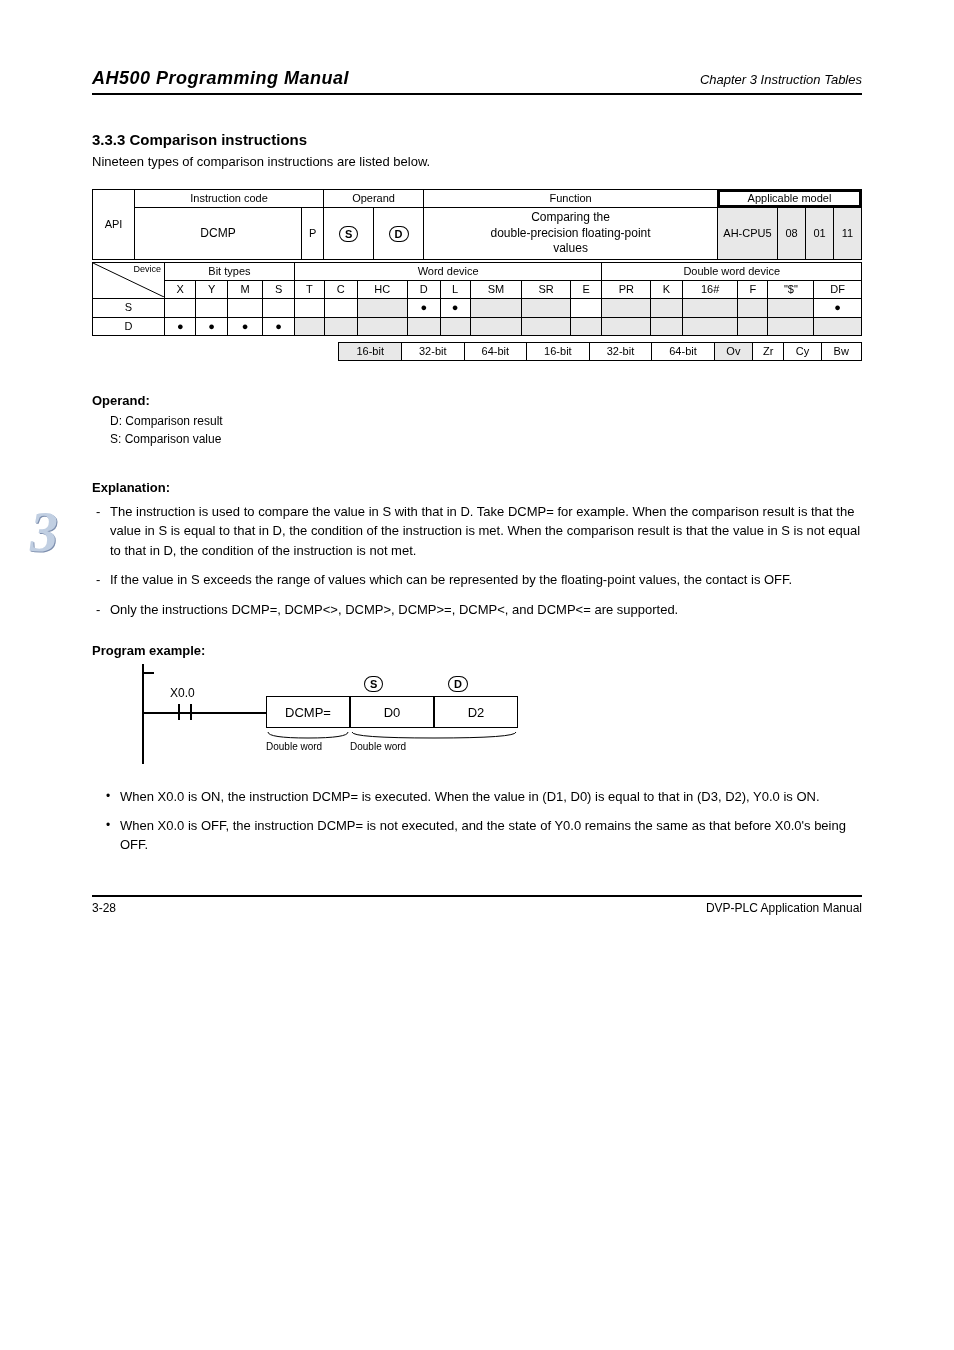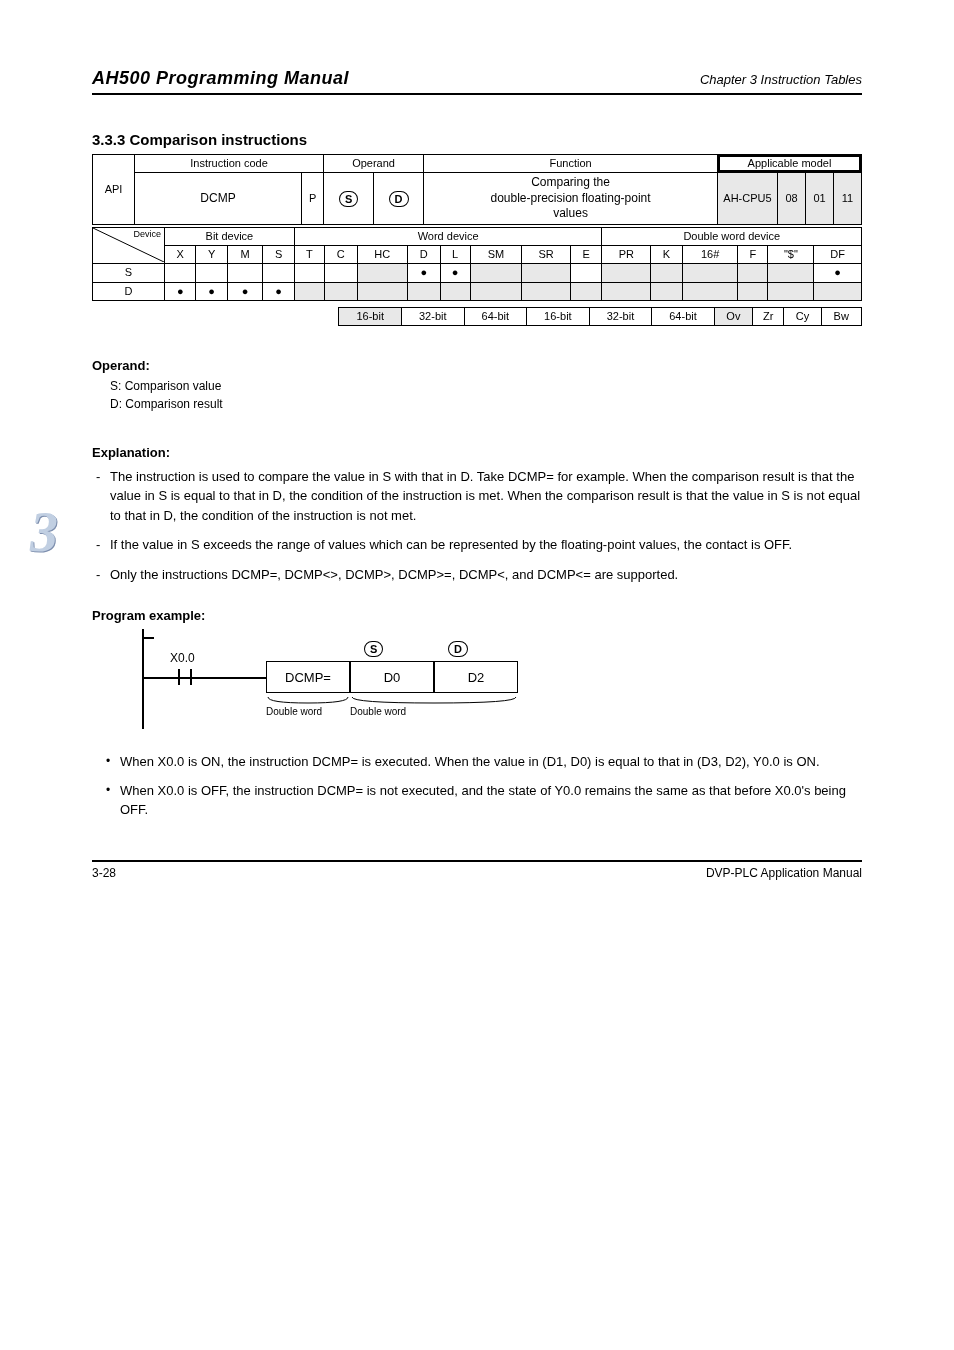--- a/index.html
+++ b/index.html
@@ -128,20 +128,21 @@
 <body>
 
 <div class="page">
   <div class="header-line">
     <div class="header-left">AH500 Programming Manual</div>
     <div class="header-right">Chapter 3 Instruction Tables</div>
   </div>
   <hr class="hr-top">
 
   <div class="section-title">3.3.3 Comparison instructions</div>
+  <div class="section-sub">Nineteen types of comparison instructions are listed below.</div>
 
   <div class="tables-wrap">
 
     <table class="t1">
       <tbody>
           <tr>
         <td rowspan="2" style="width:42px" class="tall">API</td>
         <td colspan="4" style="width:130px">Instruction code</td>
         <td colspan="2" style="width:100px">Operand</td>
         <td colspan="3" style="width:190px">Function</td>
@@ -167,21 +168,21 @@
 
     <table class="t2">
       <tbody>
           <tr>
         <td rowspan="2" style="width:72px; position:relative;">
           <svg width="100%" height="34" style="position:absolute;left:0;top:0;">
                 <line x1="0" y1="0" x2="100%" y2="100%" class="diag-line"></line>
               </svg>
           <div style="position:absolute; right:3px; top:1px;" class="tiny">Device</div>
         </td>
-        <td colspan="4">Bit device</td>
+        <td colspan="4">Bit types</td>
         <td colspan="8">Word device</td>
         <td colspan="6">Double word device</td>
       </tr>
       <tr>
         <td>X</td>
         <td>Y</td>
         <td>M</td>
         <td>S</td>
         <td>T</td>
         <td>C</td>
@@ -258,22 +259,22 @@
         <td>Bw</td>
       </tr>
     </tbody>
       </table>
   </div>
 
   <div class="big3">3</div>
 
   <div class="ops-block">
     <div class="ops-title">Operand:</div>
+    <div class="indent-note2">D: Comparison result</div>
     <div class="indent-note2">S: Comparison value</div>
-    <div class="indent-note2">D: Comparison result</div>
   </div>
 
   <div class="ops-block">
     <div class="ops-title">Explanation:</div>
     <ul class="ops-ul">
       <li class="dash">The instruction is used to compare the value in S with that in D. Take DCMP= for example. When the comparison result is that the value in S is equal to that in D, the condition of the instruction is met. When the comparison result is that the value in S is not equal to that in D, the condition of the instruction is not met.</li>
       <li class="dash">If the value in S exceeds the range of values which can be represented by the floating-point values, the contact is OFF.</li>
       <li class="dash">Only the instructions DCMP=, DCMP&lt;&gt;, DCMP&gt;, DCMP&gt;=, DCMP&lt;, and DCMP&lt;= are supported.</li>
     </ul>
   </div>

